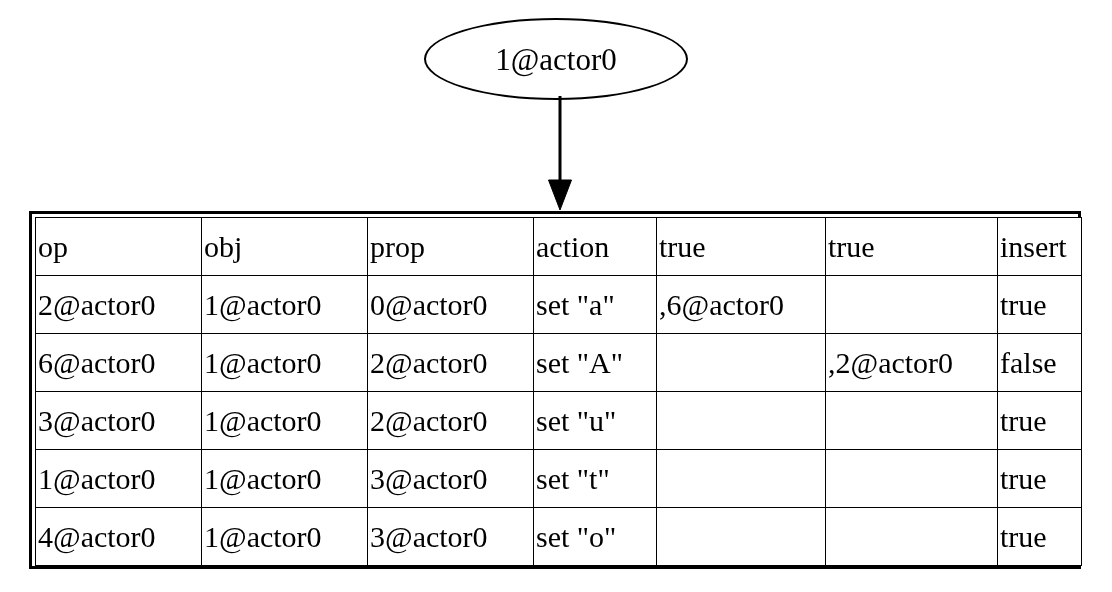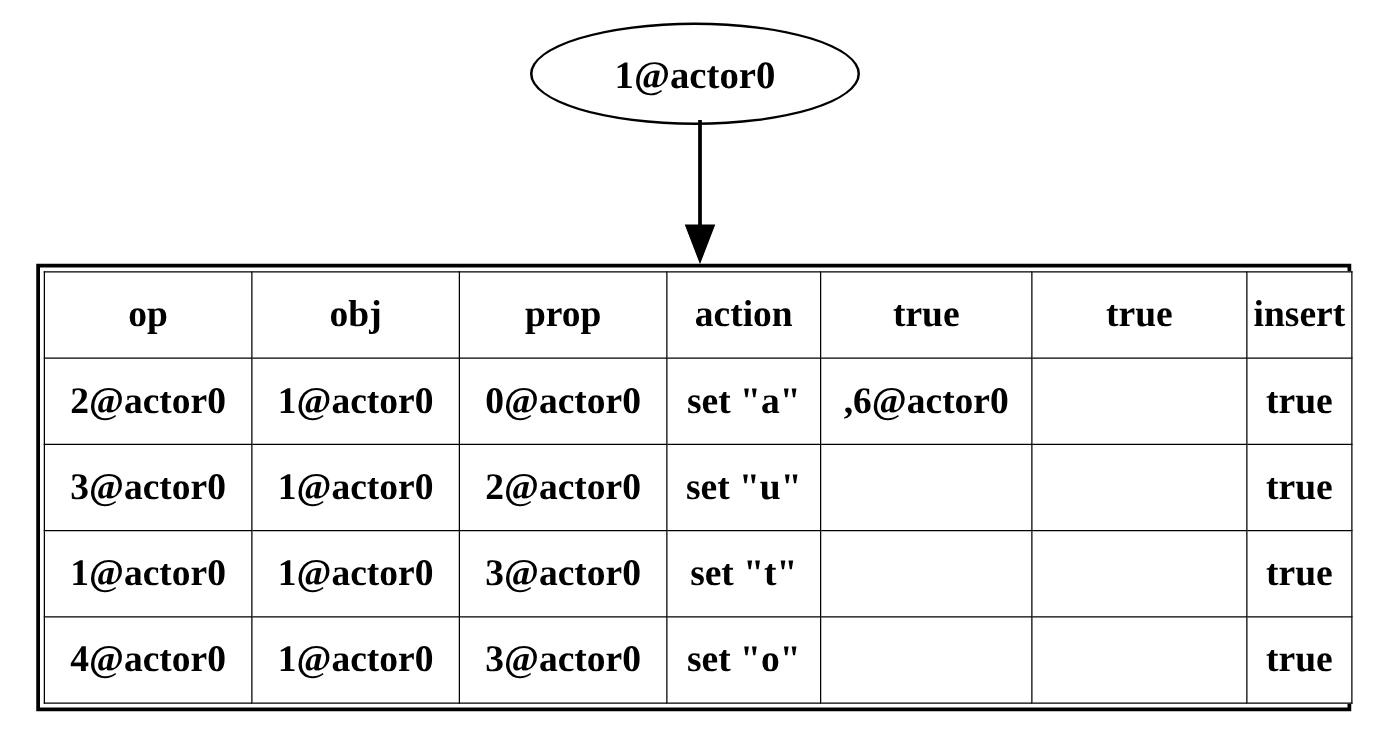--- a/index.html
+++ b/index.html
@@ -8,21 +8,20 @@
     background: #ffffff;
   }
   #canvas {
     position: relative;
     width: 1112px;
     height: 592px;
     background: #ffffff;
     overflow: hidden;
     font-family: "Liberation Serif", "DejaVu Serif", serif;
     color: #000000;
-    font-weight: bold;
   }
 
   
   .node-ellipse {
     position: absolute;
     left: 424px;
     top: 18px;
     width: 264px;
     height: 82px;
     border: 2.6px solid #000000;
@@ -63,21 +62,21 @@
   }
   .record-inner {
     width: 100%;
     height: 100%;
     border-collapse: collapse;
     table-layout: fixed;
     background: #ffffff;
   }
   .record-inner td {
     border: 1.6px solid #000000;
-    text-align: center;
+    text-align: left;
     vertical-align: middle;
     font-size: 30px;
     line-height: 1;
     white-space: nowrap;
     overflow: hidden;
     padding: 0 2px;
     height: 58px;
     box-sizing: border-box;
   }
   .record-inner tr.header-row td {
@@ -131,20 +130,29 @@
         <tr>
           <td>2@actor0</td>
           <td>1@actor0</td>
           <td>0@actor0</td>
           <td>set "a"</td>
           <td>,6@actor0</td>
           <td></td>
           <td>true</td>
         </tr>
 
+        <tr>
+          <td>6@actor0</td>
+          <td>1@actor0</td>
+          <td>2@actor0</td>
+          <td>set "A"</td>
+          <td></td>
+          <td>,2@actor0</td>
+          <td>false</td>
+        </tr>
 
         <tr>
           <td>3@actor0</td>
           <td>1@actor0</td>
           <td>2@actor0</td>
           <td>set "u"</td>
           <td></td>
           <td></td>
           <td>true</td>
         </tr>

